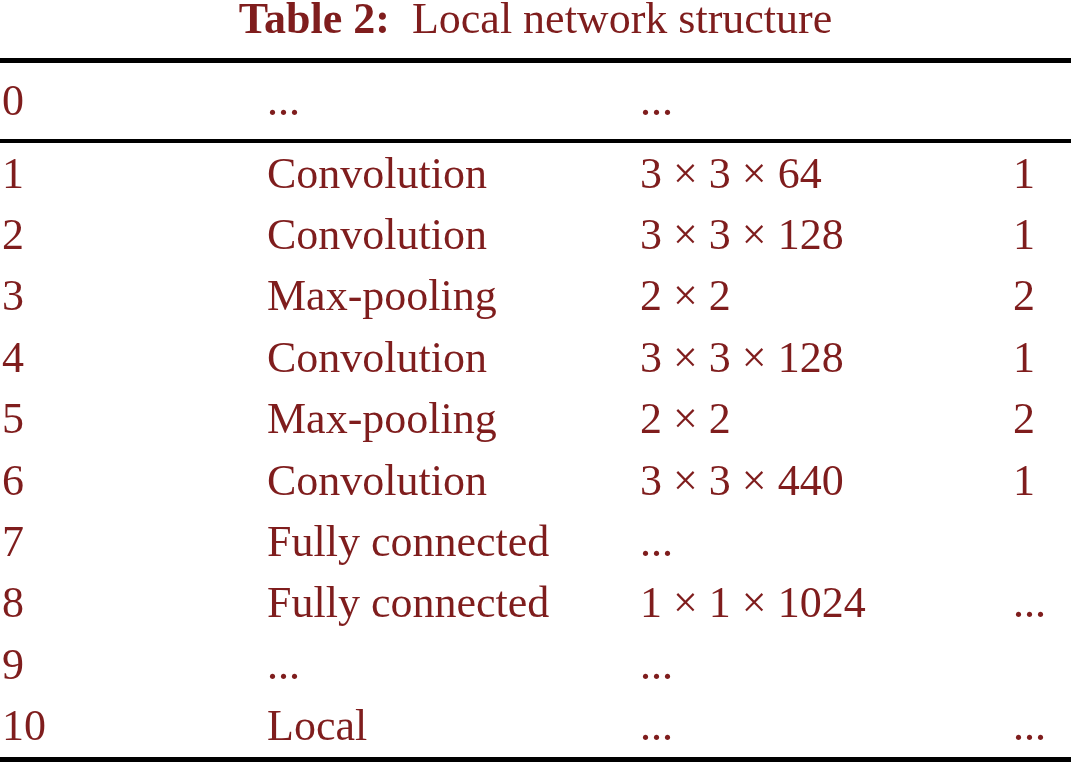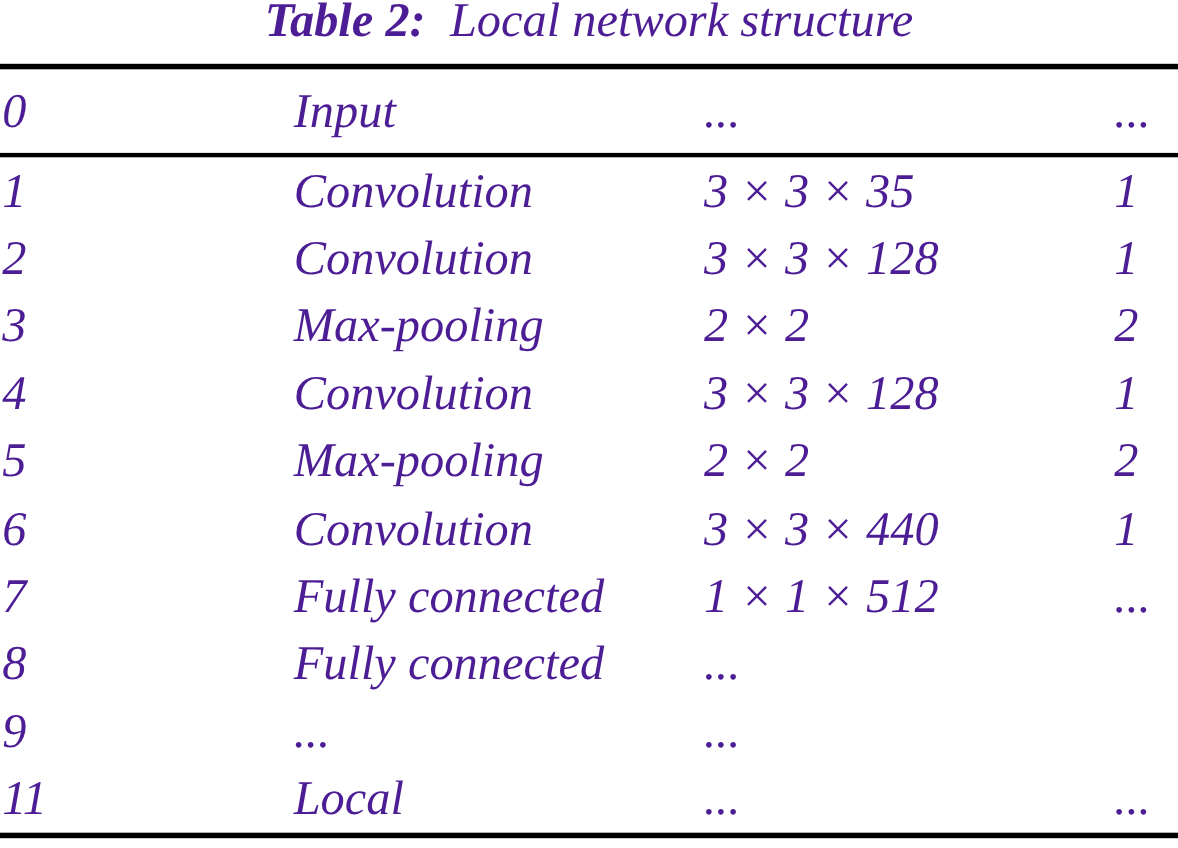--- a/index.html
+++ b/index.html
@@ -5,24 +5,23 @@
   html, body {
     margin: 0;
     padding: 0;
     background: #ffffff;
   }
   .page {
     position: relative;
     width: 1071px;
     height: 771px;
     background: #ffffff;
-    color: #4c1d95;
+    color: #7f1d1d;
     font-family: "Liberation Serif", "DejaVu Serif", serif;
     overflow: hidden;
-    font-style: italic;
   }
   .caption {
     position: absolute;
     top: -7px;
     left: 0;
     width: 100%;
     text-align: center;
     font-size: 44px;
     line-height: 52px;
     white-space: nowrap;
@@ -65,31 +64,30 @@
   <div class="caption">
     <span class="caption-label">Table 2:</span><span class="caption-text">Local network structure</span>
   </div>
 
   <div class="table">
 
     <div class="rule rule-top"></div>
 
     <div class="row header-row">
       <div class="cell col-index">0</div>
-      <div class="cell col-layer">Input</div>
       <div class="cell col-size">...</div>
       <div class="cell col-stride">...</div>
     </div>
 
     <div class="rule rule-mid"></div>
 
     <div class="row body-row">
       <div class="cell col-index">1</div>
       <div class="cell col-layer">Convolution</div>
-      <div class="cell col-size">3 × 3 × 35</div>
+      <div class="cell col-size">3 × 3 × 64</div>
       <div class="cell col-stride">1</div>
     </div>
 
     <div class="row body-row">
       <div class="cell col-index">2</div>
       <div class="cell col-layer">Convolution</div>
       <div class="cell col-size">3 × 3 × 128</div>
       <div class="cell col-stride">1</div>
     </div>
 
@@ -117,38 +115,38 @@
     <div class="row body-row">
       <div class="cell col-index">6</div>
       <div class="cell col-layer">Convolution</div>
       <div class="cell col-size">3 × 3 × 440</div>
       <div class="cell col-stride">1</div>
     </div>
 
     <div class="row body-row">
       <div class="cell col-index">7</div>
       <div class="cell col-layer">Fully connected</div>
-      <div class="cell col-size">1 × 1 × 512</div>
       <div class="cell col-stride">...</div>
     </div>
 
     <div class="row body-row">
       <div class="cell col-index">8</div>
       <div class="cell col-layer">Fully connected</div>
+      <div class="cell col-size">1 × 1 × 1024</div>
       <div class="cell col-stride">...</div>
     </div>
 
     <div class="row body-row">
       <div class="cell col-index">9</div>
       <div class="cell col-size">...</div>
       <div class="cell col-stride">...</div>
     </div>
 
     <div class="row body-row">
-      <div class="cell col-index">11</div>
+      <div class="cell col-index">10</div>
       <div class="cell col-layer">Local</div>
       <div class="cell col-size">...</div>
       <div class="cell col-stride">...</div>
     </div>
 
     <div class="rule rule-bottom"></div>
 
   </div>
 </div>
 

